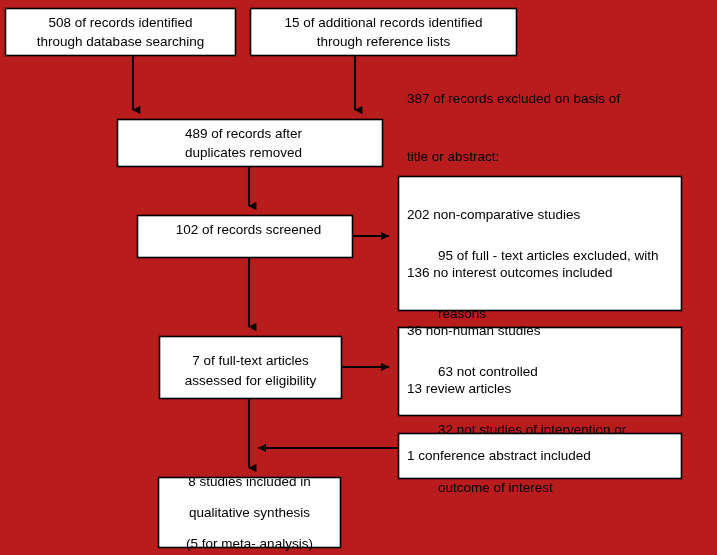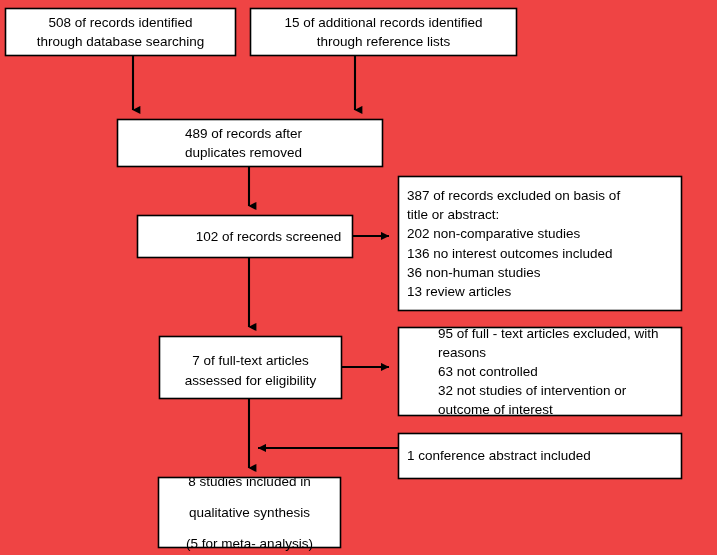--- a/index.html
+++ b/index.html
@@ -11,21 +11,21 @@
     width: 717px;
     height: 555px;
     font-family: "Liberation Sans", sans-serif;
     color: #000000;
     overflow: hidden;
   }
   #diagram-root {
     position: relative;
     width: 717px;
     height: 555px;
-    background: #ef4444;
+    background: #b91c1c;
   }
   svg.flow-canvas {
     position: absolute;
     top: 0;
     left: 0;
     width: 717px;
     height: 555px;
     display: block;
   }
   .node-box {
@@ -46,21 +46,21 @@
     justify-content: center;
     font-family: "Liberation Sans", sans-serif;
     font-size: 13.5px;
     line-height: 1.42;
     color: #000000;
     pointer-events: none;
   }
   .node-text.center { align-items: center; text-align: center; }
   .node-text.left { align-items: flex-start; text-align: left; }
   .node-text .ln { display: block; white-space: nowrap; }
-  .node-text.left { padding-left: 9px; padding-right: 4px; }
+  .node-text.left { padding-left: 9px; padding-right: 4px; gap: 39px; }
 </style>
 </head>
 <body>
 
 <div id="diagram-root">
 
   <svg class="flow-canvas" viewBox="0 0 717 555">
     <defs>
       <marker id="arrowhead-down" markerWidth="9" markerHeight="9" refX="4.5" refY="8" orient="auto" markerUnits="userSpaceOnUse">
         <path d="M0.4,0.6 L4.5,8.6 L8.6,0.6 Z" fill="#000000"></path>
@@ -108,21 +108,21 @@
   <div class="node-text center" style="left:250px; top:8px;   width:267px; height:48px;">
       <span class="ln">15 of additional records identified</span>
       <span class="ln">through reference lists</span>
     </div>
 
   <div class="node-text center" style="left:117px; top:119px; width:253px; height:48px;">
       <span class="ln">489 of records after</span>
       <span class="ln">duplicates removed</span>
     </div>
 
-  <div class="node-text center" style="left:137px; top:215px; width:223px; height:43px;margin-left:20px;">
+  <div class="node-text center" style="left:137px; top:208px; width:223px; height:43px;">
       <span class="ln">102 of records screened</span>
     </div>
 
   <div class="node-text left" style="left:398px; top:176px; width:284px; height:135px;">
       <span class="ln">387 of records excluded on basis of</span>
       <span class="ln">title or abstract:</span>
       <span class="ln">202 non-comparative studies</span>
       <span class="ln">136 no interest outcomes included</span>
       <span class="ln">36 non-human studies</span>
       <span class="ln">13 review articles</span>

